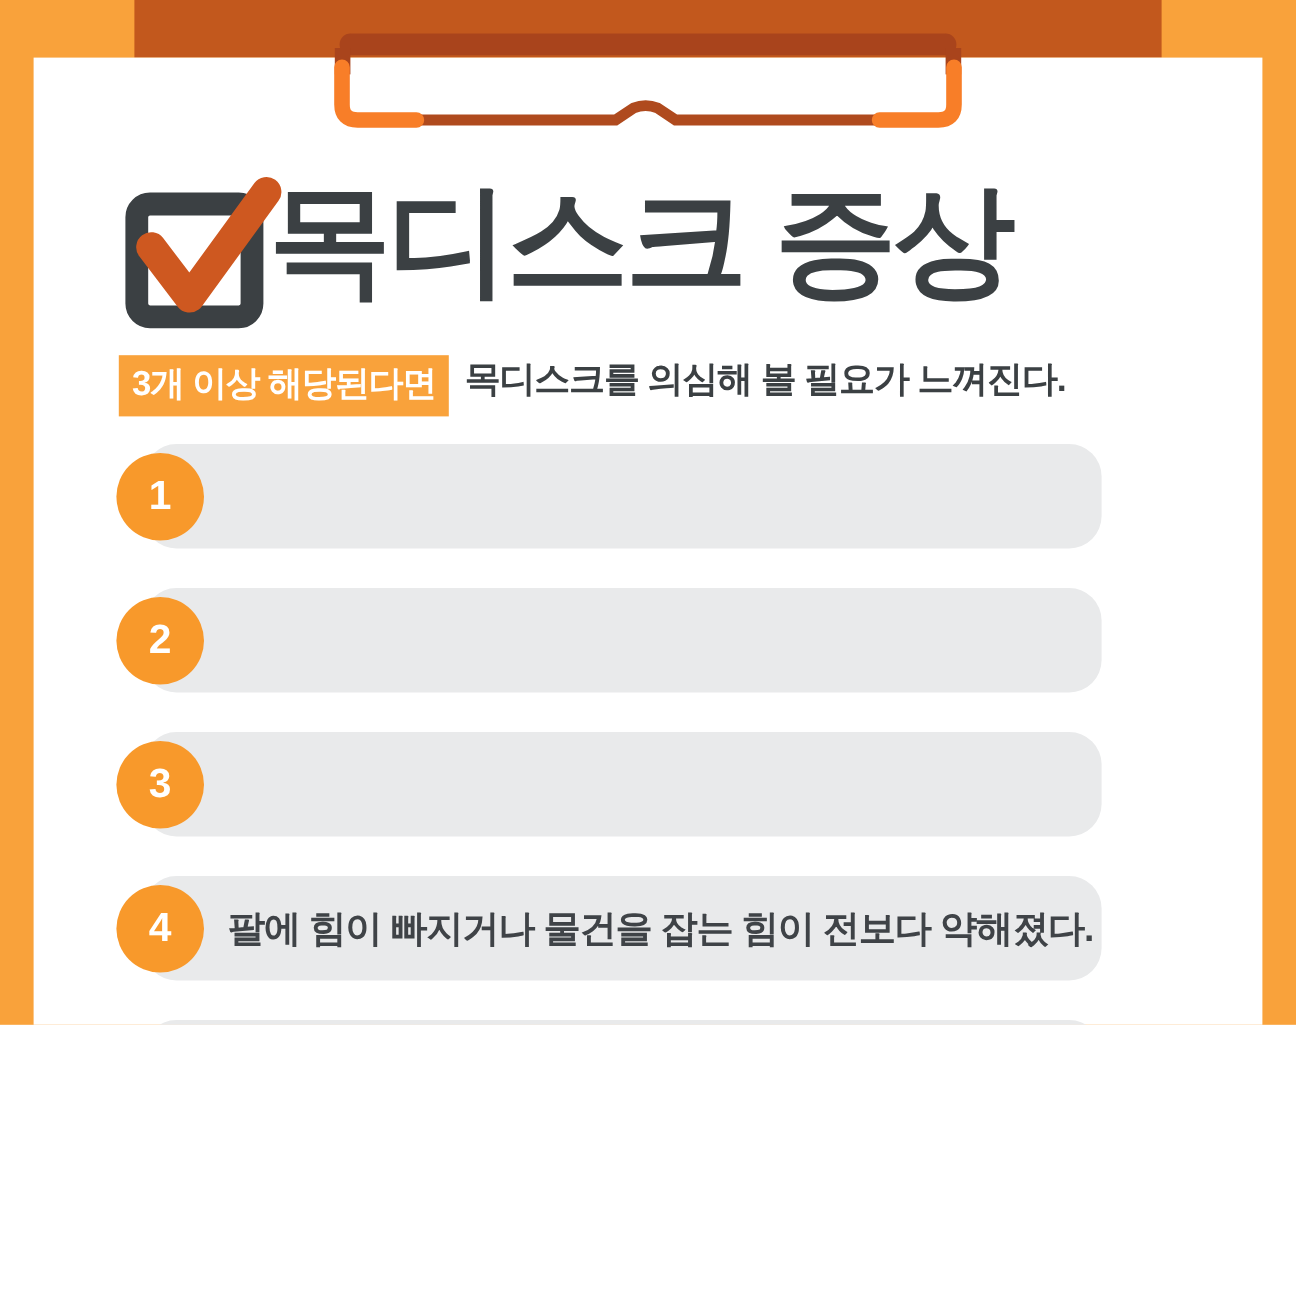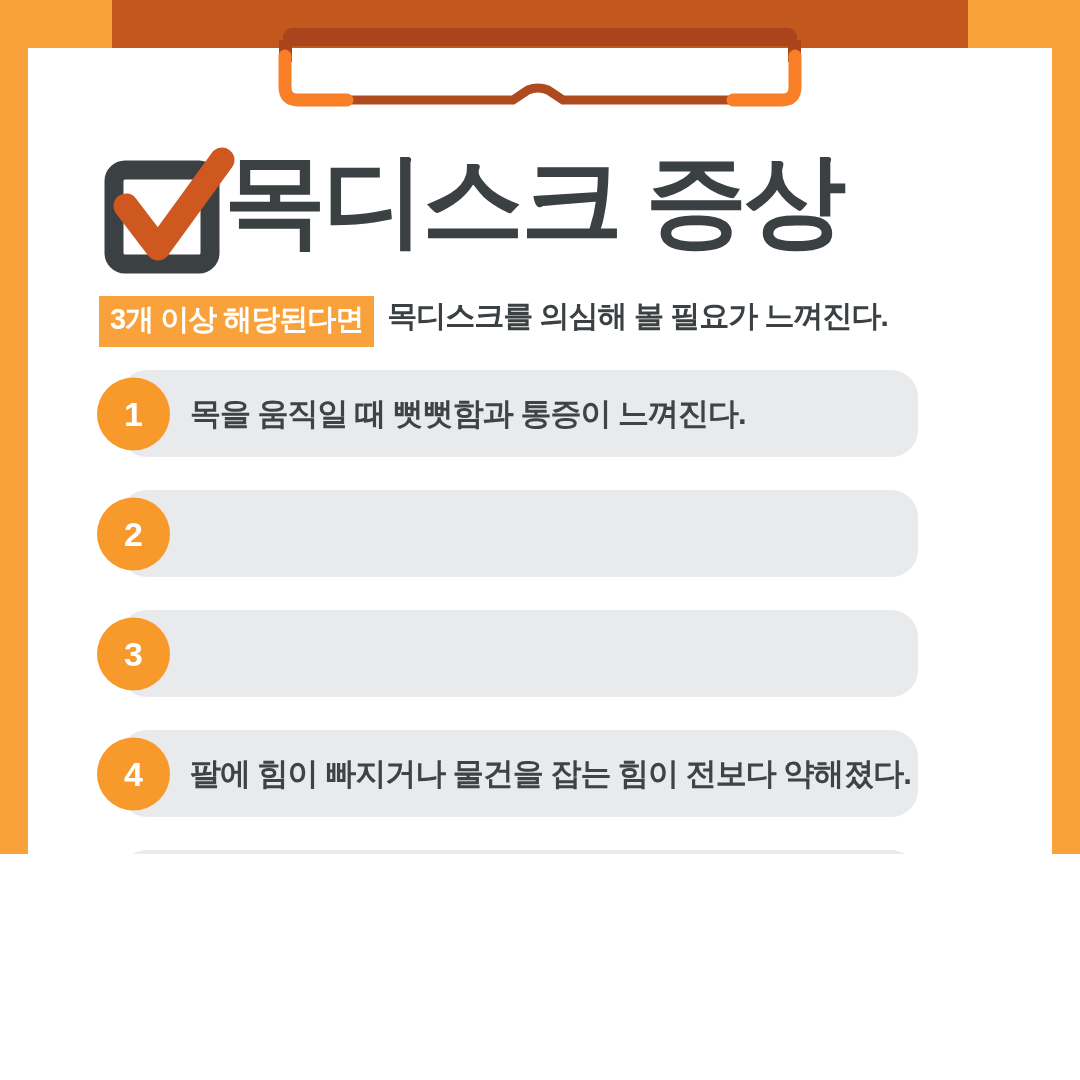--- a/index.html
+++ b/index.html
@@ -88,21 +88,20 @@
       <span class="subtitle-highlight">3개 이상 해당된다면</span>
       <span class="subtitle-rest">목디스크를 의심해 볼 필요가 느껴진다.</span>
     </div>
 
     <div class="symptom-list">
 
       <div class="item">
         <div class="num">
           <span>1</span>
         </div>
-        <span class="item-text">목을 움직일 때 뻣뻣함과 통증이 느껴진다.</span>
       </div>
 
       <div class="item">
         <div class="num">
           <span>2</span>
         </div>
       </div>
 
       <div class="item">
         <div class="num">

